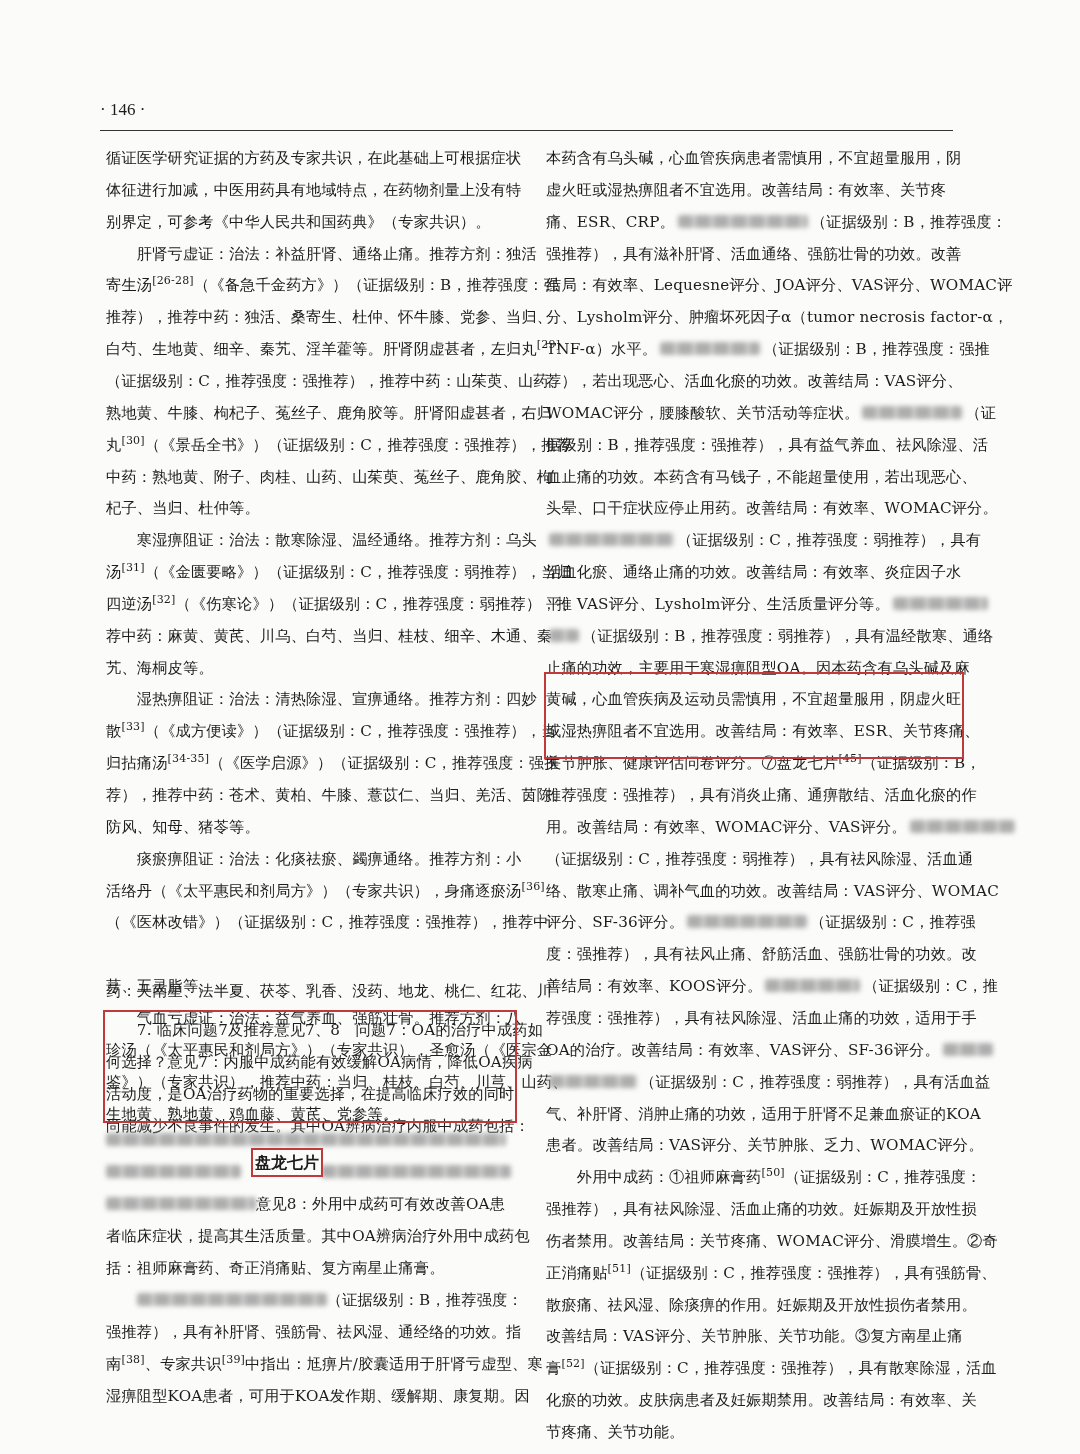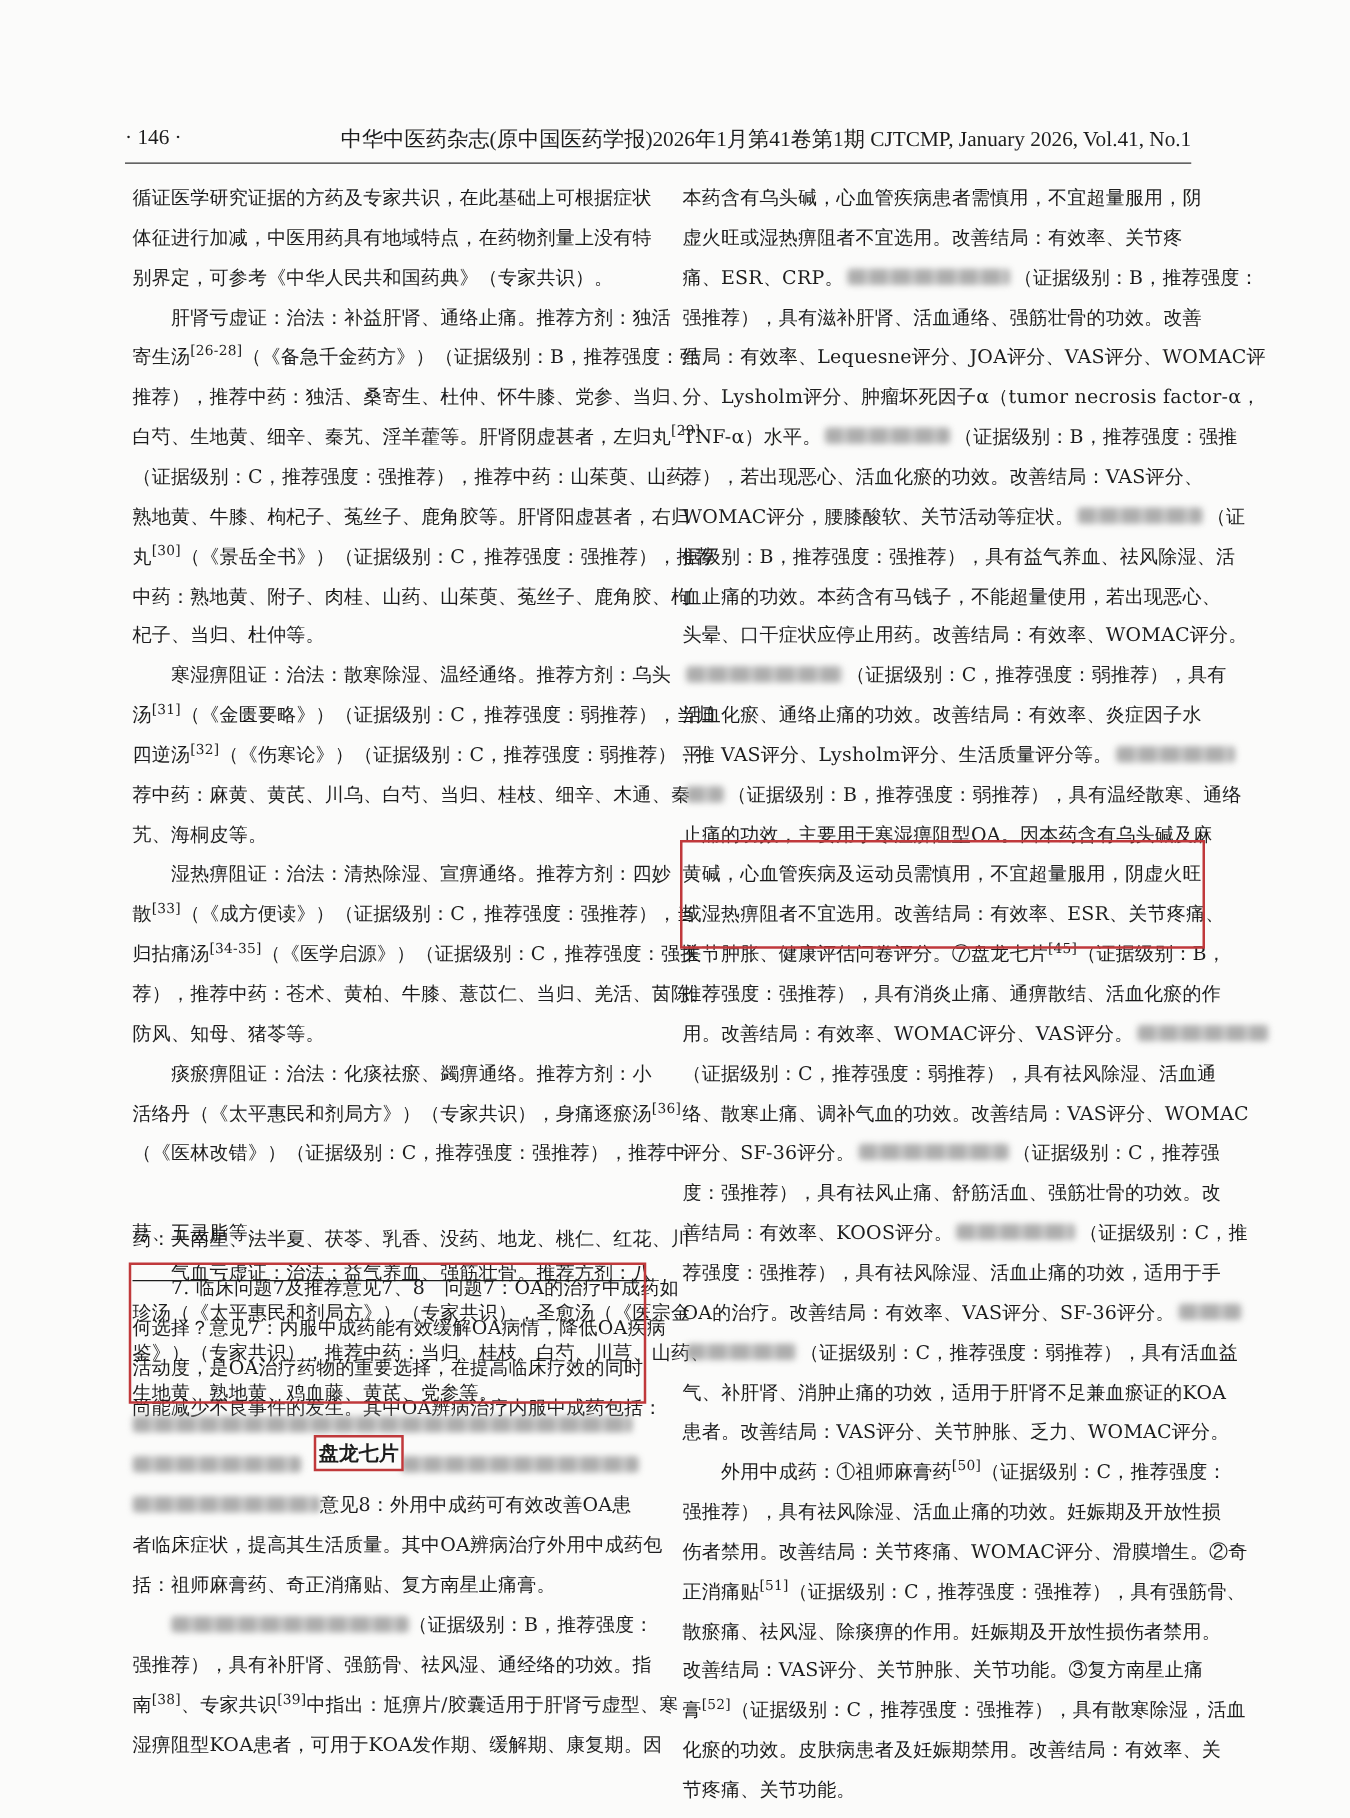--- a/index.html
+++ b/index.html
@@ -24,21 +24,20 @@
   .redbox { position: absolute; border: 2px solid #c0393b; box-sizing: border-box; }
   .hl-word { position: absolute; left: 251px; top: 1148px; width: 72px; height: 29px;
     border: 2px solid #c0393b; box-sizing: border-box; background: #fbfbfa;
     font-size: 16px; font-weight: bold; text-align: center; line-height: 25px; }
 </style>
 </head>
 <body>
 
 <div class="header">
   <span class="pg">· 146 ·</span>
-  <span class="jt">中华中医药杂志(原中国医药学报)2026年1月第41卷第1期   CJTCMP, January 2026, Vol.41, No.1</span>
 </div>
 <div class="rule"></div>
 
 <div id="left-col">
     <div class="line col-l" style="top: 148px;">循证医学研究证据的方药及专家共识，在此基础上可根据症状</div>
     <div class="line col-l" style="top: 179.85px;">体征进行加减，中医用药具有地域特点，在药物剂量上没有特</div>
     <div class="line col-l" style="top: 211.7px;">别界定，可参考《中华人民共和国药典》（专家共识）。</div>
     <div class="line col-l" style="top: 243.55px;">　　肝肾亏虚证：治法：补益肝肾、通络止痛。推荐方剂：独活</div>
     <div class="line col-l" style="top: 275.4px;">寄生汤<sup>[26-28]</sup>（《备急千金药方》）（证据级别：B，推荐强度：强</div>
     <div class="line col-l" style="top: 307.25px;">推荐），推荐中药：独活、桑寄生、杜仲、怀牛膝、党参、当归、</div>
@@ -56,21 +55,21 @@
     <div class="line col-l" style="top: 689.45px;">　　湿热痹阻证：治法：清热除湿、宣痹通络。推荐方剂：四妙</div>
     <div class="line col-l" style="top: 721.3px;">散<sup>[33]</sup>（《成方便读》）（证据级别：C，推荐强度：强推荐），当</div>
     <div class="line col-l" style="top: 753.15px;">归拈痛汤<sup>[34-35]</sup>（《医学启源》）（证据级别：C，推荐强度：强推</div>
     <div class="line col-l" style="top: 785px;">荐），推荐中药：苍术、黄柏、牛膝、薏苡仁、当归、羌活、茵陈、</div>
     <div class="line col-l" style="top: 816.85px;">防风、知母、猪苓等。</div>
     <div class="line col-l" style="top: 848.7px;">　　痰瘀痹阻证：治法：化痰祛瘀、蠲痹通络。推荐方剂：小</div>
     <div class="line col-l" style="top: 880.55px;">活络丹（《太平惠民和剂局方》）（专家共识），身痛逐瘀汤<sup>[36]</sup></div>
     <div class="line col-l" style="top: 912.4px;">（《医林改错》）（证据级别：C，推荐强度：强推荐），推荐中</div>
     <div class="line col-l" style="top: 981px;">药：天南星、法半夏、茯苓、乳香、没药、地龙、桃仁、红花、川</div>
     <div class="line col-l" style="top: 976.1px;">芎、五灵脂等。</div>
-    <div class="line col-l" style="top: 1007.95px; text-decoration: underline;">　　气血亏虚证：治法：益气养血、强筋壮骨。推荐方剂：八</div>
+    <div class="line col-l" style="top: 1007.95px;">　　气血亏虚证：治法：益气养血、强筋壮骨。推荐方剂：八</div>
     <div class="line col-l" style="top: 1039.8px;">珍汤（《太平惠民和剂局方》）（专家共识），圣愈汤（《医宗金</div>
     <div class="line col-l" style="top: 1071.65px;">鉴》）（专家共识），推荐中药：当归、桂枝、白芍、川芎、山药、</div>
     <div class="line col-l" style="top: 1103.5px;">生地黄、熟地黄、鸡血藤、黄芪、党参等。</div>
     <div class="line col-l" style="top: 1020px;">　　7. 临床问题7及推荐意见7、8　问题7：OA的治疗中成药如</div>
     <div class="line col-l" style="top: 1052px;">何选择？意见7：内服中成药能有效缓解OA病情，降低OA疾病</div>
     <div class="line col-l" style="top: 1084px;">活动度，是OA治疗药物的重要选择，在提高临床疗效的同时</div>
     <div class="line col-l" style="top: 1116px;">尚能减少不良事件的发生。其中OA辨病治疗内服中成药包括：</div>
     <div class="line col-l" style="top: 1130px;"><span class="blur" style="width: 400px;"></span></div>
     <div class="line col-l" style="top: 1162px;"><span class="blur" style="width: 135px;"></span><span class="blur" style="width: 190px; margin-left: 80px;"></span></div>
     <div class="line col-l" style="top: 1194px;"><span class="blur" style="width: 150px;"></span>意见8：外用中成药可有效改善OA患</div>

